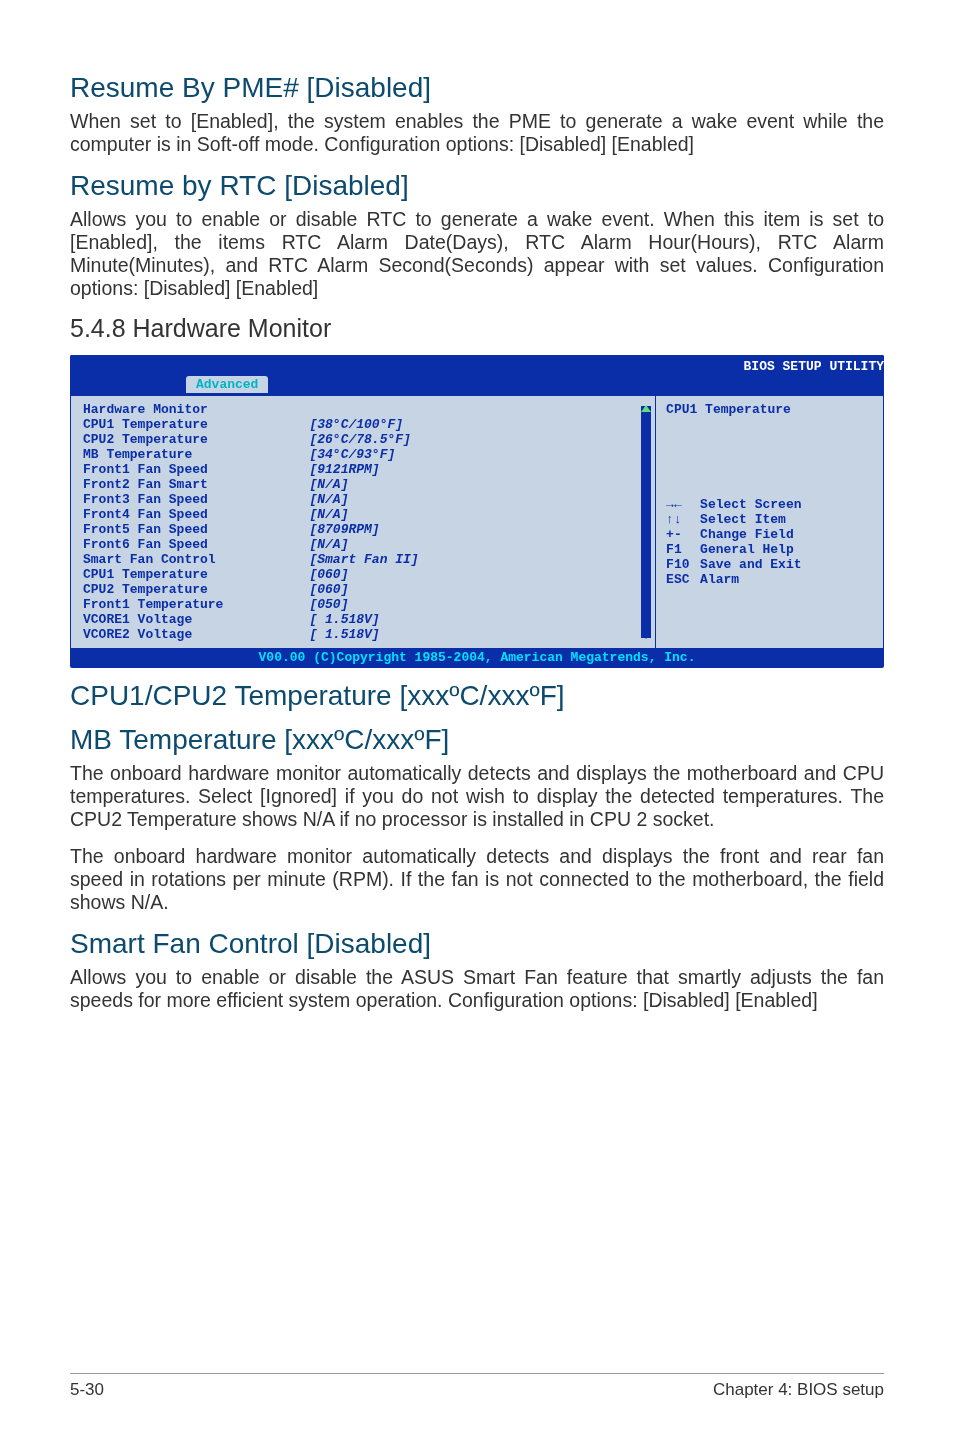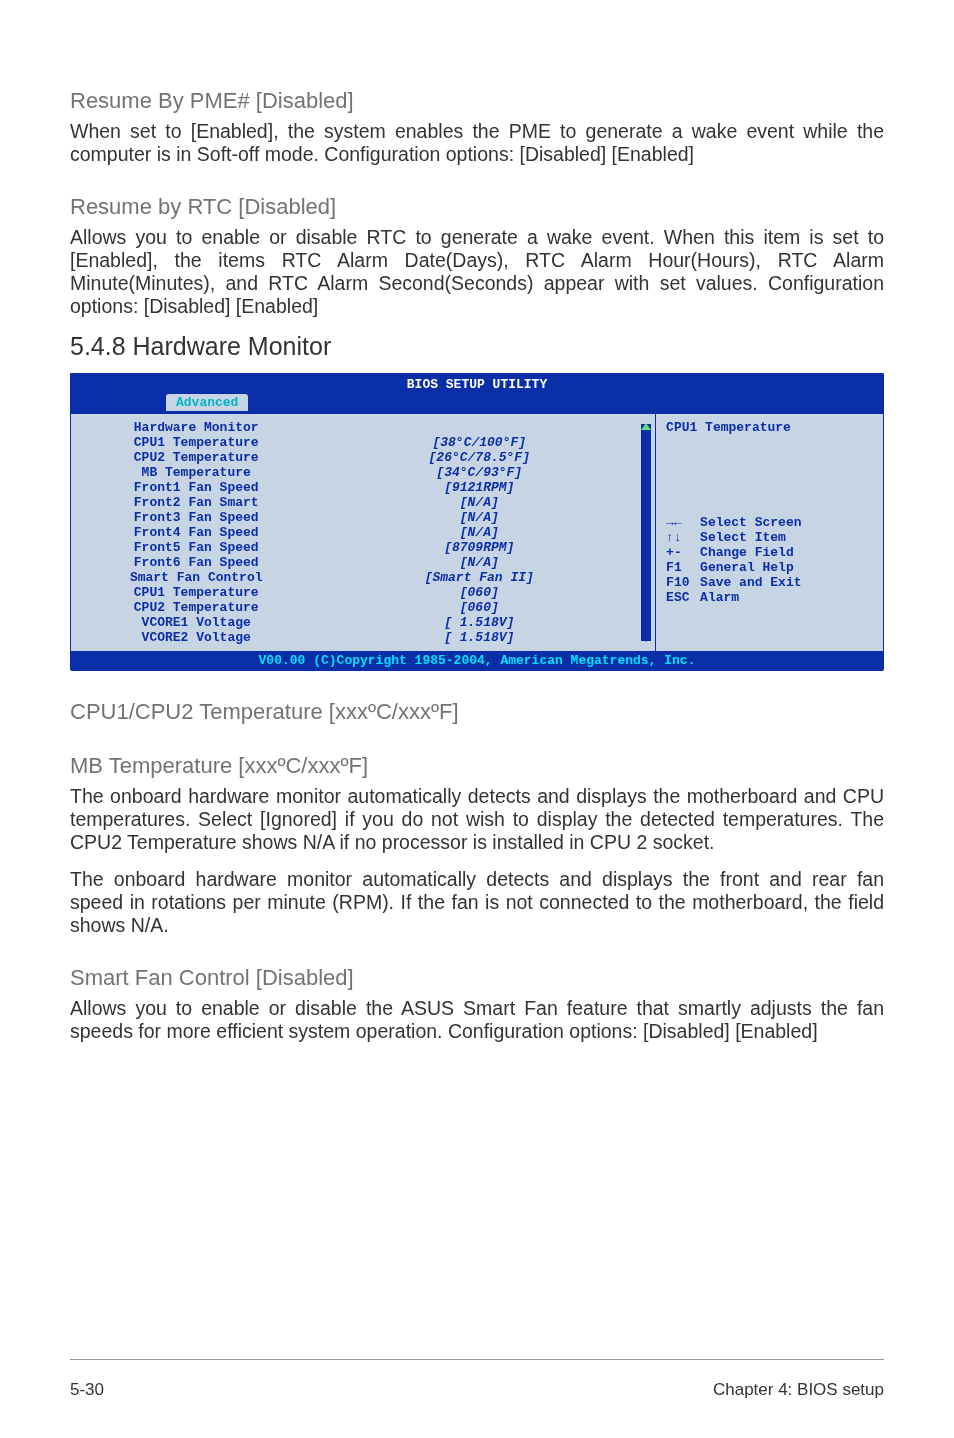--- a/index.html
+++ b/index.html
@@ -7,24 +7,24 @@
     width: 954px;
     height: 1438px;
     background: #fff;
     font-family: Arial, Helvetica, sans-serif;
     color: #222;
     position: relative;
     padding: 60px 70px 40px 70px;
   }
   .content { width: 100%; }
   h3.subhead {
-    font-size: 22px;
+    font-size: 28px;
     font-weight: 400;
-    color: #737373;
-    margin-top: 28px;
+    color: #0c4a6e;
+    margin-top: 12px;
     margin-bottom: 6px;
     font-family: Arial, Helvetica, sans-serif;
     letter-spacing: 0;
   }
   p.body {
     font-size: 19.5px;
     line-height: 1.18;
     color: #333;
     text-align: justify;
     margin-bottom: 14px;
@@ -44,33 +44,33 @@
     font-family: "Courier New", monospace;
     font-weight: bold;
     font-size: 13px;
     color: #fff;
     overflow: hidden;
     margin-bottom: 10px;
   }
   .bios-title {
     background: #0a2ea8;
     color: #fff;
-    text-align: center;
+    text-align: right;
     padding: 4px 0 0 0;
     font-size: 13px;
   }
   .bios-tabs {
     height: 20px;
     position: relative;
     background: #0a2ea8;
   }
   .bios-tab {
     position: absolute;
     top: 2px;
-    left: 96px;
+    left: 116px;
     height: 17px;
     padding: 2px 10px 0 10px;
     color: #00b4c8;
     background: #c7d4e3;
     border-radius: 3px 3px 0 0;
     font-size: 13px;
     line-height: 14px;
   }
   .bios-body {
     display: flex;
@@ -90,21 +90,20 @@
     padding: 6px 10px 6px 10px;
     border: 1px solid #0a2ea8;
     border-left: none;
     color: #0a2ea8;
   }
   .bios-row {
     display: flex;
     color: #0a2ea8;
     font-size: 13px;
     line-height: 15px;
-    text-align: center;
   }
   .bios-row .lbl { flex: 0 0 40%; white-space: pre; }
   .bios-row .val { flex: 1 1 auto; white-space: pre; font-style: italic; }
   .scroll-track {
     position: absolute;
     right: 4px;
     top: 10px;
     bottom: 10px;
     width: 10px;
     background: #0a2ea8;
@@ -129,21 +128,21 @@
     font-size: 13px;
     padding: 1px 0 3px 0;
     border-radius: 6px;
   }
   .page-footer {
     position: absolute;
     bottom: 38px;
     left: 70px;
     right: 70px;
     border-top: 1px solid #999;
-    padding-top: 20px;
+    padding-top: 6px;
     display: flex;
     justify-content: space-between;
     font-size: 17px;
     color: #333;
     gap: 48px;
   }
 </style>
 </head>
 <body>
 
@@ -226,20 +225,24 @@
           </div>
           <div class="bios-row">
             <span class="lbl">CPU1 Temperature</span>
             <span class="val">[060]</span>
           </div>
           <div class="bios-row">
             <span class="lbl">CPU2 Temperature</span>
             <span class="val">[060]</span>
           </div>
           <div class="bios-row">
+            <span class="lbl">Front1 Temperature</span>
+            <span class="val">[050]</span>
+          </div>
+          <div class="bios-row">
             <span class="lbl">VCORE1 Voltage</span>
             <span class="val">[ 1.518V]</span>
           </div>
           <div class="bios-row">
             <span class="lbl">VCORE2 Voltage</span>
             <span class="val">[ 1.518V]</span>
           </div>
         </div>
       <div class="bios-side">
         <div class="side-help-title">CPU1 Temperature</div>

